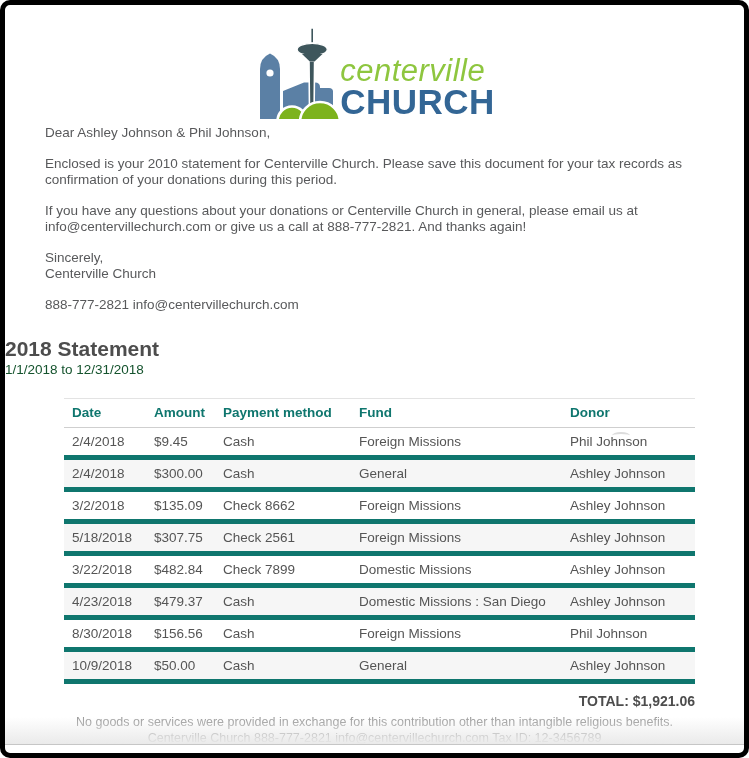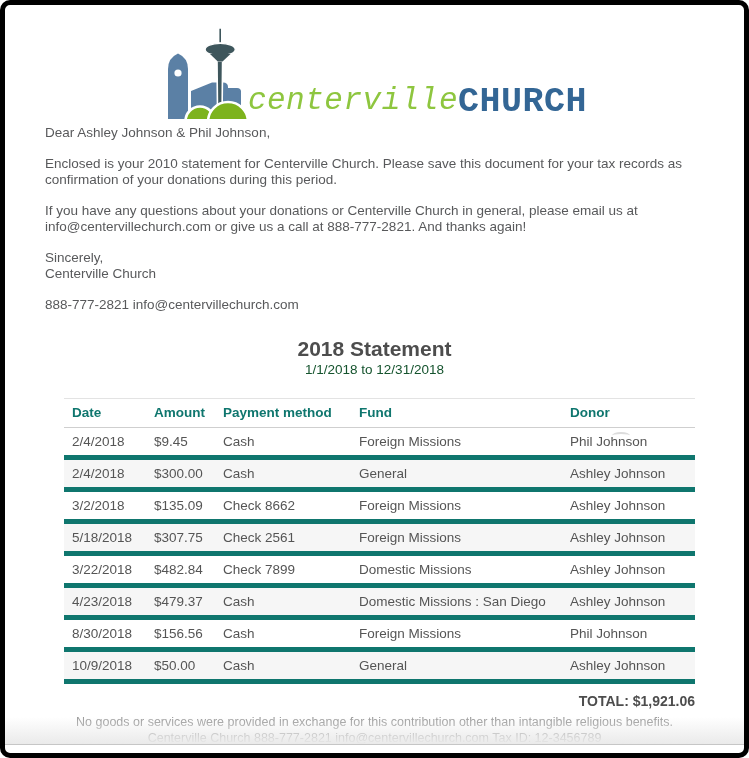--- a/index.html
+++ b/index.html
@@ -11,30 +11,30 @@
     border-radius: 10px;
     background: #fff;
     overflow: hidden;
     font-family: "Liberation Sans", sans-serif;
     color: #58595b;
   }
 
   
   .logo { display: flex; justify-content: center; align-items: flex-end; margin-top: 22px; height: 92px; }
   .logo-mark { width: 88px; height: 92px; flex: 0 0 auto; }
-  .logo-text { display: flex; flex-direction: row; justify-content: flex-start; margin-left: -2px; padding-bottom: 1px; font-family: Liberation Mono, monospace; }
+  .logo-text { display: flex; flex-direction: column; justify-content: flex-start; margin-left: -2px; padding-bottom: 1px; }
   .logo-lower { font-style: italic; font-size: 31px; line-height: 0.95; color: #8ec63f; letter-spacing: 0.5px; }
   .logo-upper { font-weight: bold; font-size: 35px; line-height: 0.92; color: #336695; letter-spacing: 0.5px; }
 
   
   .letter { margin: 6px 42px 0 40px; font-size: 13.5px; line-height: 16px; }
   .letter p { margin: 0 0 15px 0; }
 
   
-  .statement-head { text-align: center; margin-top: 24px; }
+  .statement-head { text-align: left; margin-top: 24px; }
   .statement-title { font-size: 21px; font-weight: bold; color: #4d4d4d; line-height: 24px; }
   .statement-range { font-size: 13.5px; color: #14532d; line-height: 16px; margin-top: 1px; }
 
   
   table.donations { border-collapse: collapse; table-layout: fixed; width: 631px; margin: 20px 0 0 59px; font-size: 13.5px; color: #555; }
   table.donations th {
     text-align: left; font-weight: bold; color: #0f766e;
     padding: 6px 8px 7px 8px;
     border-top: 1px solid #e3e3e3;
     border-bottom: 1px solid #cfcfcf;

